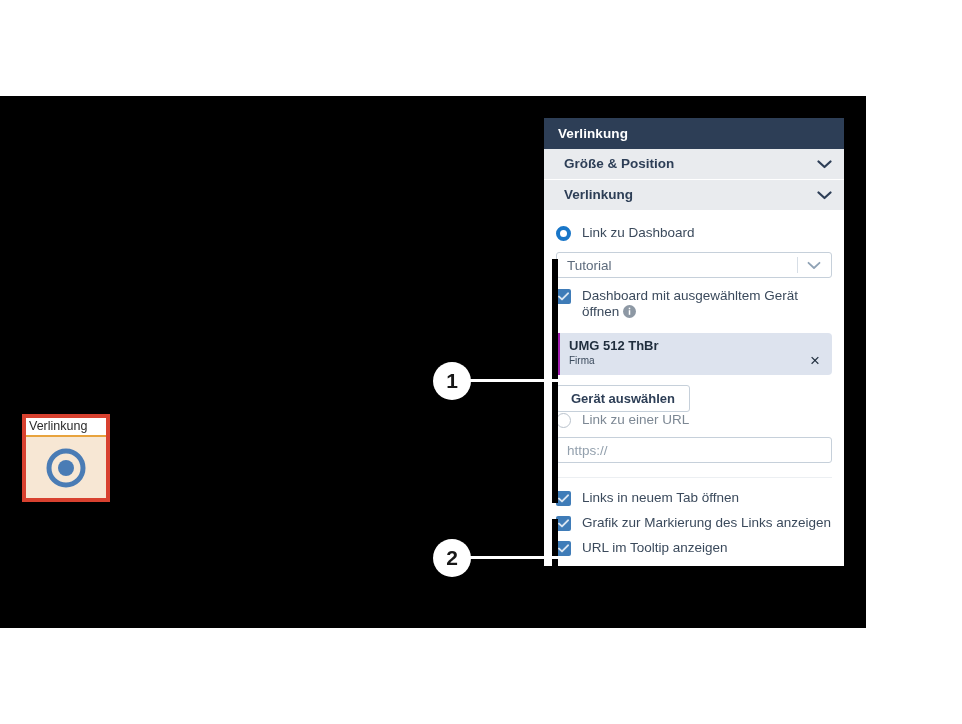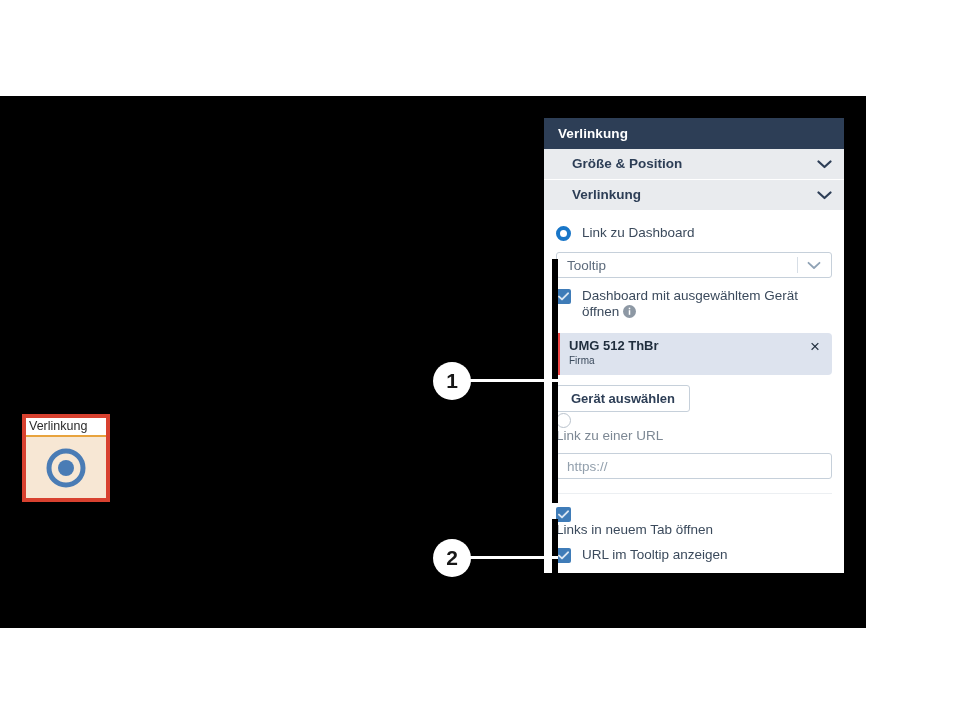--- a/index.html
+++ b/index.html
@@ -113,21 +113,21 @@
     color: #ffffff;
     font-size: 13.5px;
     font-weight: bold;
     padding: 8px 14px;
     letter-spacing: 0.1px;
   }
 
   .accordion-row {
     background: #e9ebee;
     border-bottom: 1px solid #ffffff;
-    padding: 8px 12px 8px 28px;
+    padding: 8px 12px 8px 20px;
     display: flex;
     align-items: center;
     justify-content: space-between;
     color: #2d3e56;
     font-size: 13.5px;
     font-weight: bold;
     box-sizing: border-box;
     height: 31px;
   }
   .accordion-label { line-height: 1; }
@@ -222,26 +222,26 @@
   }
   .info-icon {
     display: inline-block;
     vertical-align: -2px;
     margin-left: 4px;
   }
 
   
   #device-chip {
     background: #dde3ee;
-    border-left: 4px solid #ef4444;
+    border-left: 4px solid #a21caf;
     border-radius: 0 4px 4px 0;
     padding: 5px 10px 6px 9px;
     margin: 0 0 10px 0;
     display: flex;
-    align-items: flex-start;
+    align-items: flex-end;
     justify-content: space-between;
     box-sizing: border-box;
   }
   #device-name {
     font-size: 13px;
     font-weight: bold;
     color: #1f2d3d;
     line-height: 15px;
   }
   #device-company {
@@ -286,21 +286,21 @@
     background: #ffffff;
     outline: none;
   }
   .text-input::placeholder { color: #93a0ad; opacity: 1; }
 
   .divider {
     height: 1px;
     background: #eceff2;
     margin: 14px 0 12px 0;
   }
-  .row.tight { margin-bottom: 9px; flex-direction: column; }
+  .row.tight { margin-bottom: 9px; }
   .row.last { margin-bottom: 2px; }
 </style>
 </head>
 <body>
 
 <div id="canvas">
 
   <div id="widget">
     <div id="widget-titlebar">
       <span id="widget-title">Verlinkung</span>
@@ -350,21 +350,21 @@
   <div id="panel-body">
 
     
     <div class="row">
       <span class="radio checked"></span>
       <span class="radio-label">Link zu Dashboard</span>
     </div>
 
     
     <div class="select">
-      <span class="select-value">Tooltip</span>
+      <span class="select-value">Tutorial</span>
       <span class="select-arrow-wrap">
         <span class="select-divider"></span>
         <span>
           <svg class="select-arrow" width="14" height="9" viewBox="0 0 14 9">
             <path d="M1.5 1.8 L7 7 L12.5 1.8" fill="none" stroke="#8fa2b5" stroke-width="1.8" stroke-linecap="round" stroke-linejoin="round"></path>
           </svg>
         </span>
       </span>
     </div>
 
@@ -410,20 +410,28 @@
     
     <div class="row tight">
       <span class="checkbox">
         <svg width="11" height="9" viewBox="0 0 11 9">
           <path d="M1 4.6 L4 7.4 L10 1.3" fill="none" stroke="#dbe6f2" stroke-width="1.9" stroke-linecap="round" stroke-linejoin="round"></path>
         </svg>
       </span>
       <span class="checkbox-label">Links in neuem Tab öffnen</span>
     </div>
 
+    <div class="row tight">
+      <span class="checkbox">
+        <svg width="11" height="9" viewBox="0 0 11 9">
+          <path d="M1 4.6 L4 7.4 L10 1.3" fill="none" stroke="#dbe6f2" stroke-width="1.9" stroke-linecap="round" stroke-linejoin="round"></path>
+        </svg>
+      </span>
+      <span class="checkbox-label">Grafik zur Markierung des Links anzeigen</span>
+    </div>
 
     <div class="row last">
       <span class="checkbox">
         <svg width="11" height="9" viewBox="0 0 11 9">
           <path d="M1 4.6 L4 7.4 L10 1.3" fill="none" stroke="#dbe6f2" stroke-width="1.9" stroke-linecap="round" stroke-linejoin="round"></path>
         </svg>
       </span>
       <span class="checkbox-label">URL im Tooltip anzeigen</span>
     </div>
 

